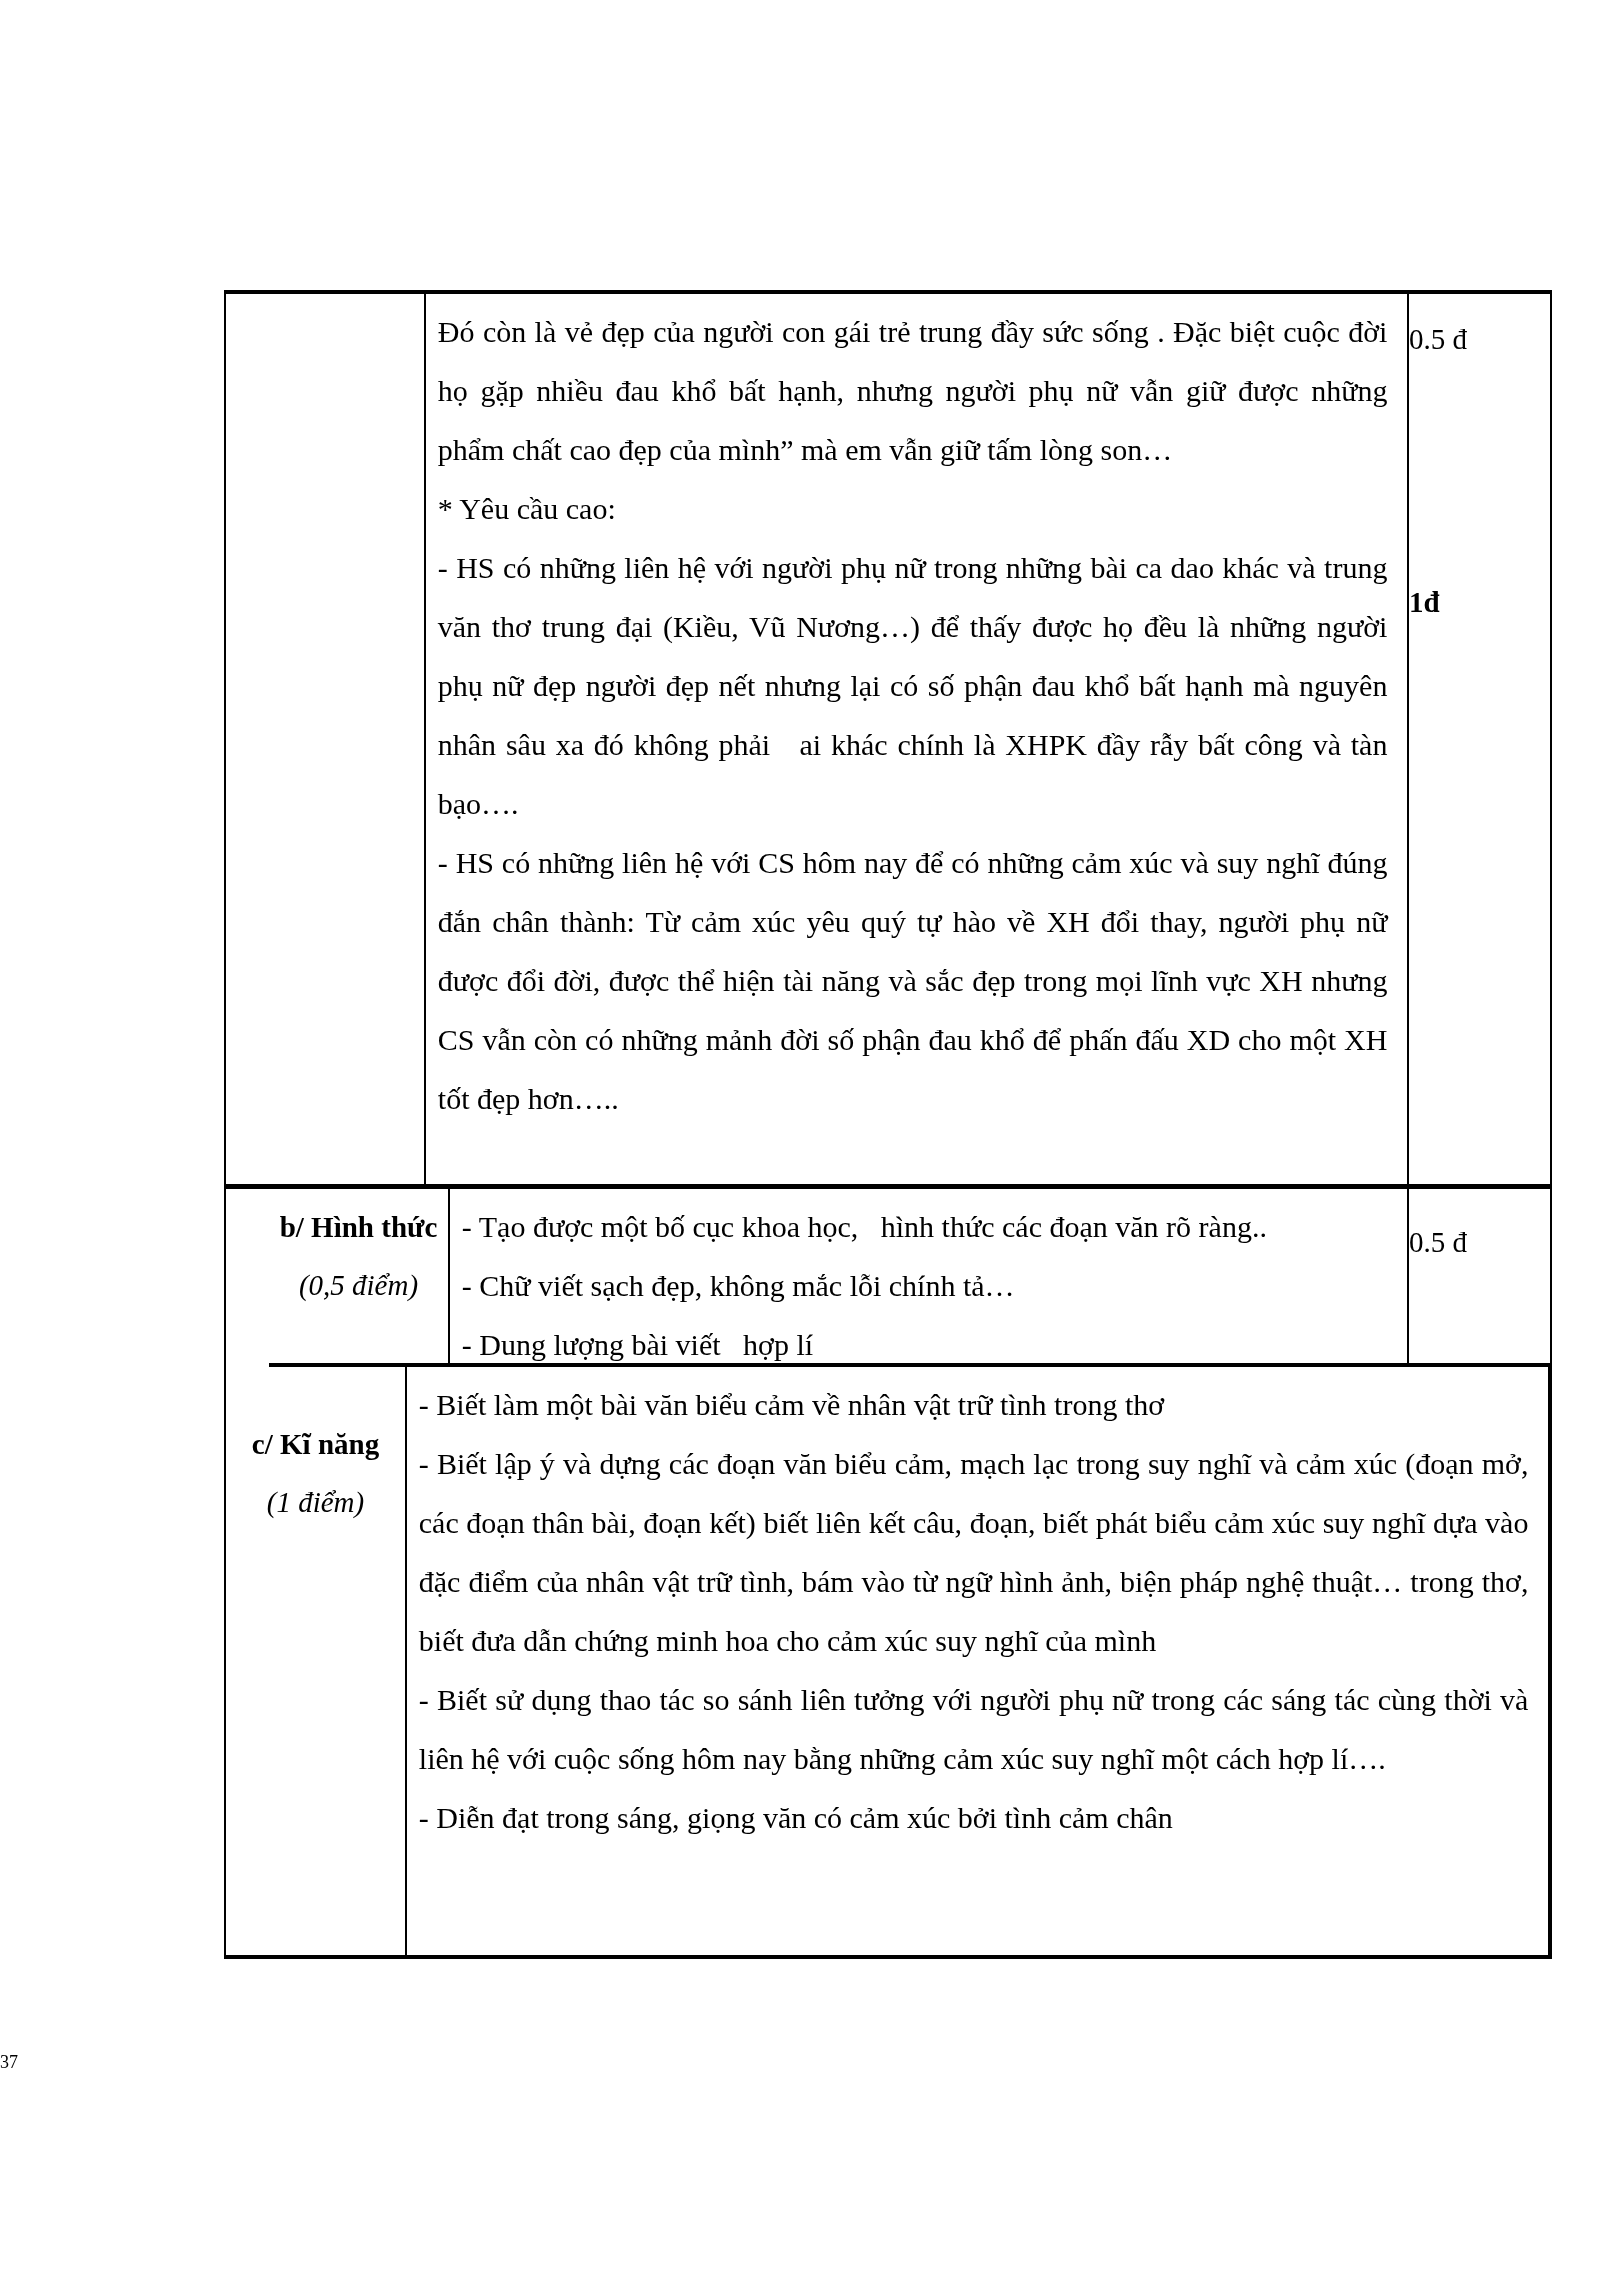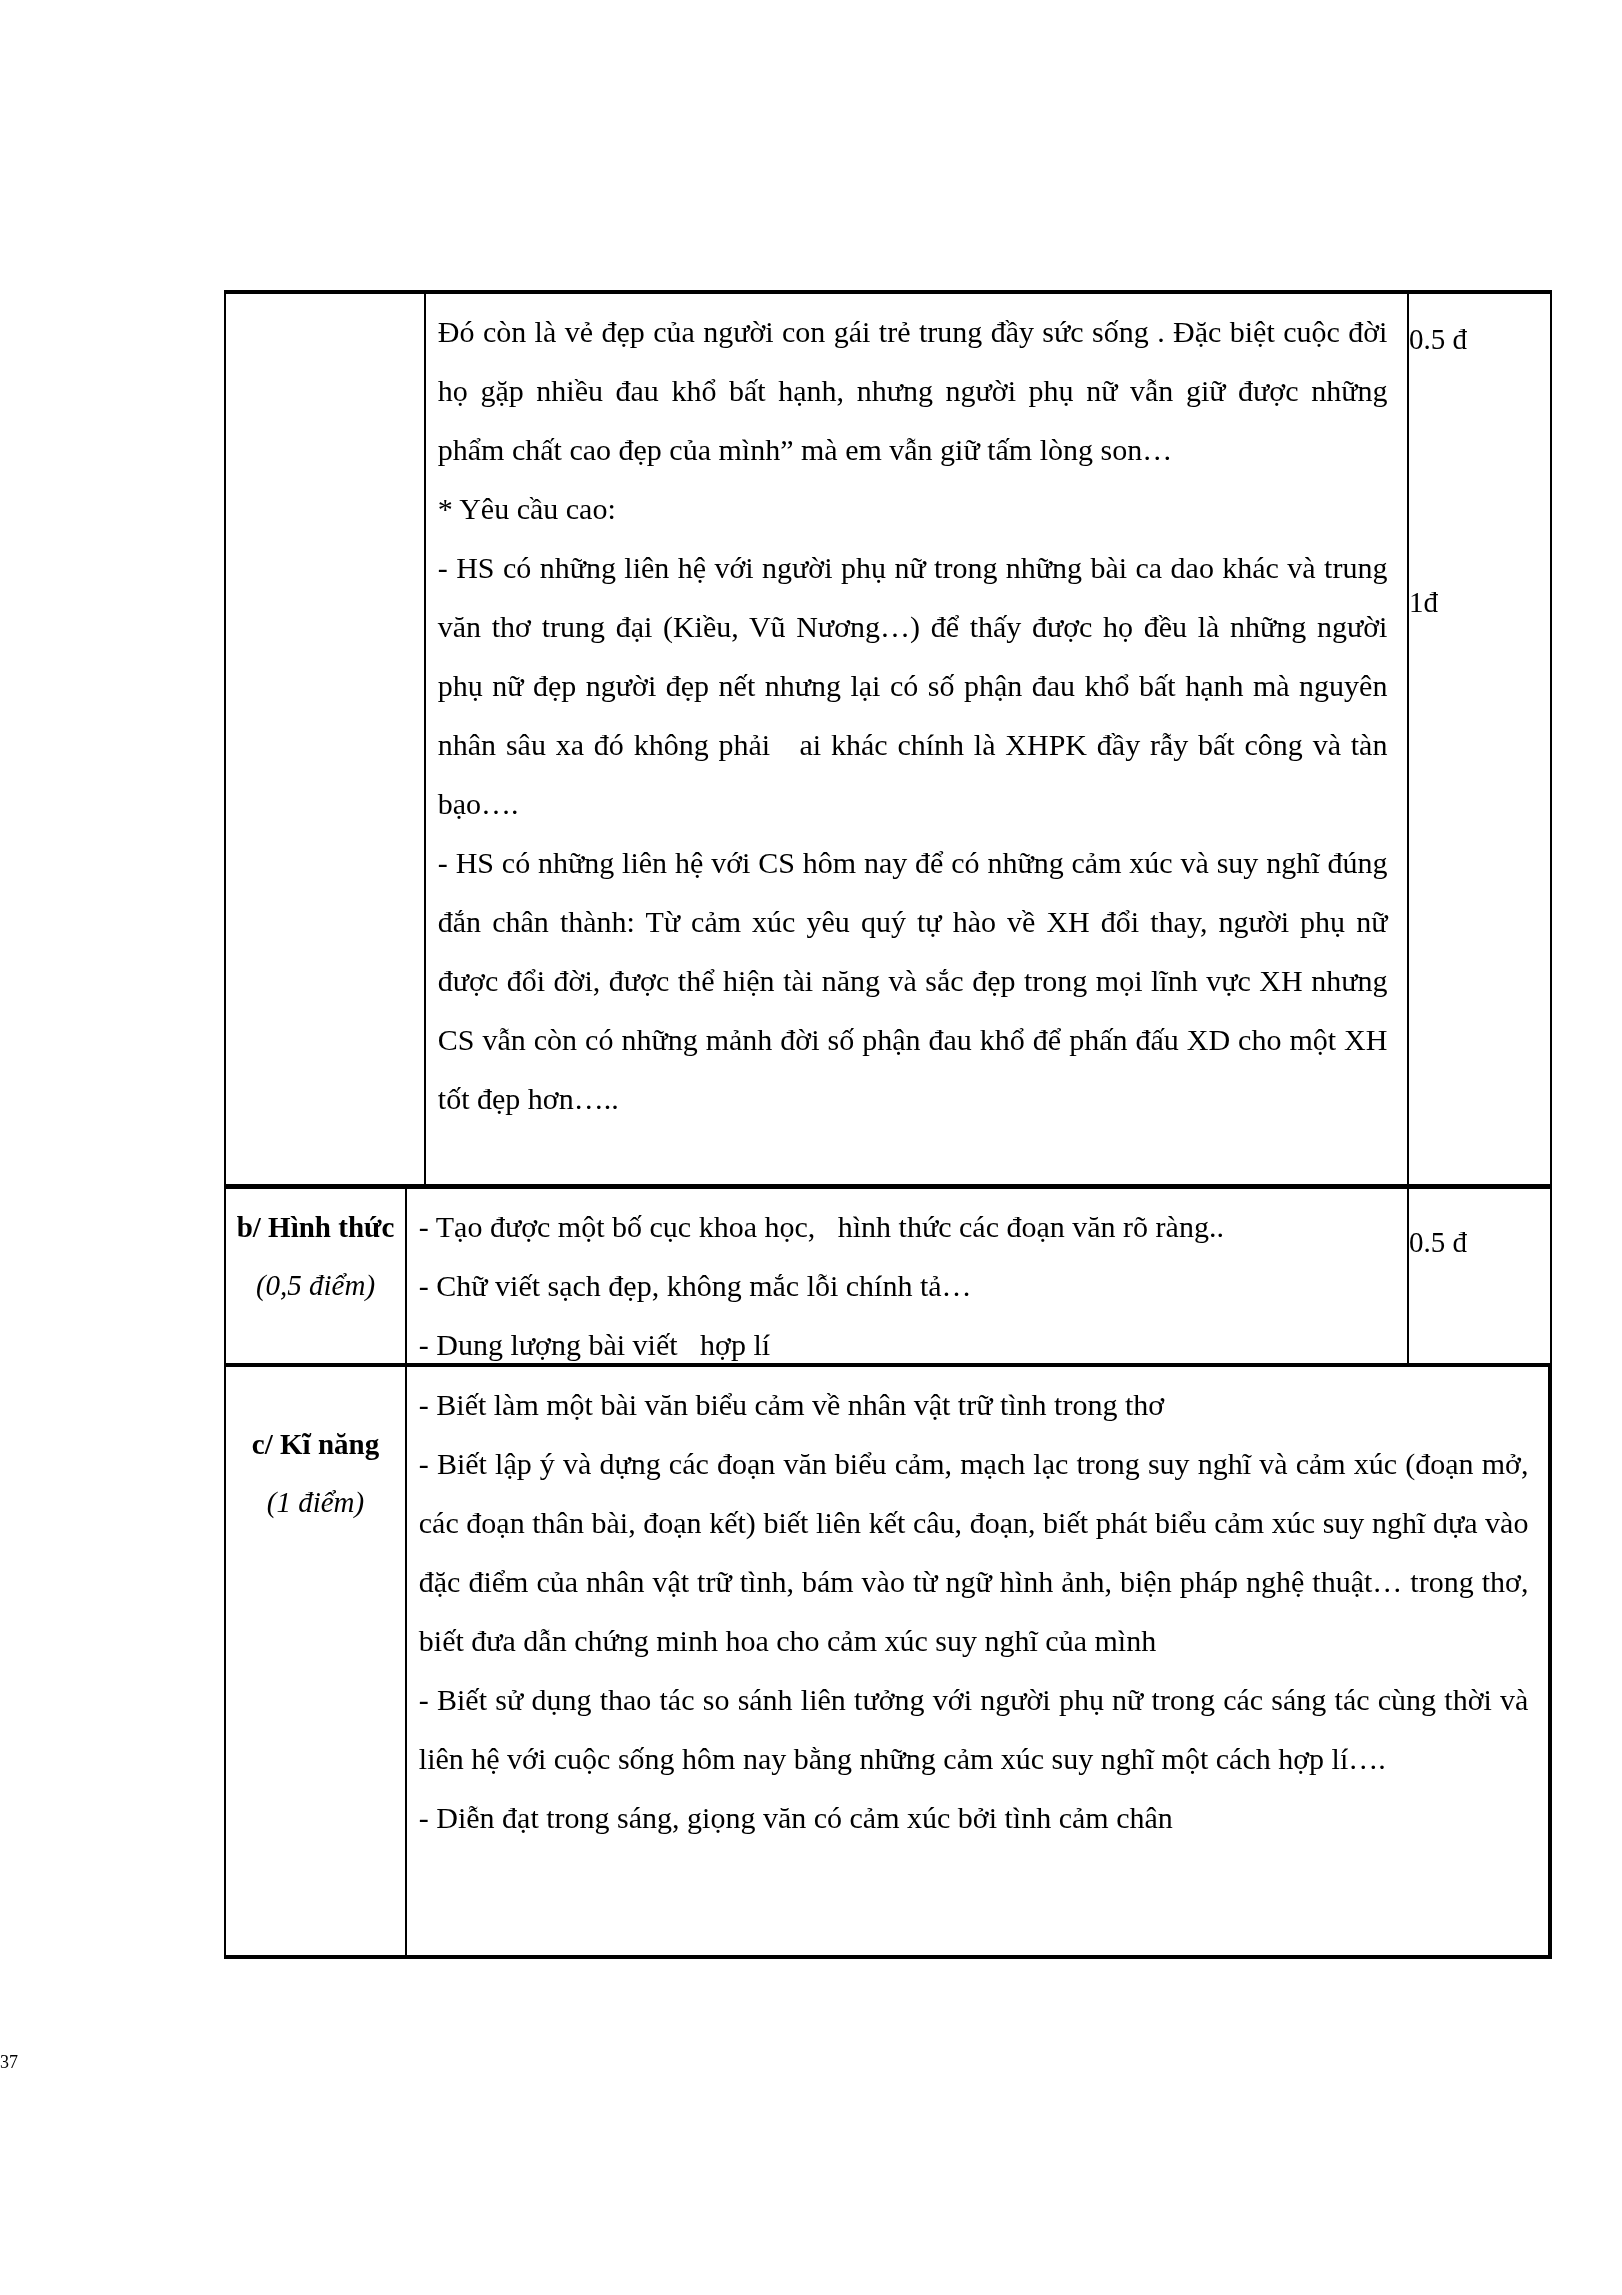--- a/index.html
+++ b/index.html
@@ -28,21 +28,21 @@
     border-bottom: 4.6px solid #000;
     display: flex;
     flex-direction: column;
   }
   .t-row {
     display: flex;
     box-sizing: border-box;
     overflow: hidden;
   }
   .row-a { height: 895px; border-bottom: 5.2px solid #000; padding-left: 19px; }
-  .row-b { height: 178px;  border-bottom: 4.6px solid #000; }
+  .row-b { height: 178px;  border-bottom: 4.6px solid #000; margin-left: 43px; }
   .row-c { flex: 1; }
   .cell {
     box-sizing: border-box;
     overflow: hidden;
   }
   .col-label {
     width: 179px;
     text-align: center;
     font-size: 29px;
     line-height: 58px;
@@ -67,21 +67,21 @@
   .score-val {
     position: absolute;
     left: 0;
     right: 0;
     text-align: left;
     white-space: nowrap;
   }
   .label-b { padding-top: 9.2px; }
   .label-c { padding-top: 48px; }
   .score-a-1 { top: 29px; }
-  .score-a-2 { top: 292px; }
+  .score-a-2 { top: 292px; font-weight: bold; }
   .score-b-1 { top: 37px; }
   .score-c-1 { top: 18.3px; }
   .page-number {
     position: absolute;
     top: 2047px;
     left: 0;
     width: 100%;
     font-size: 18px;
     line-height: 31px;
   }

